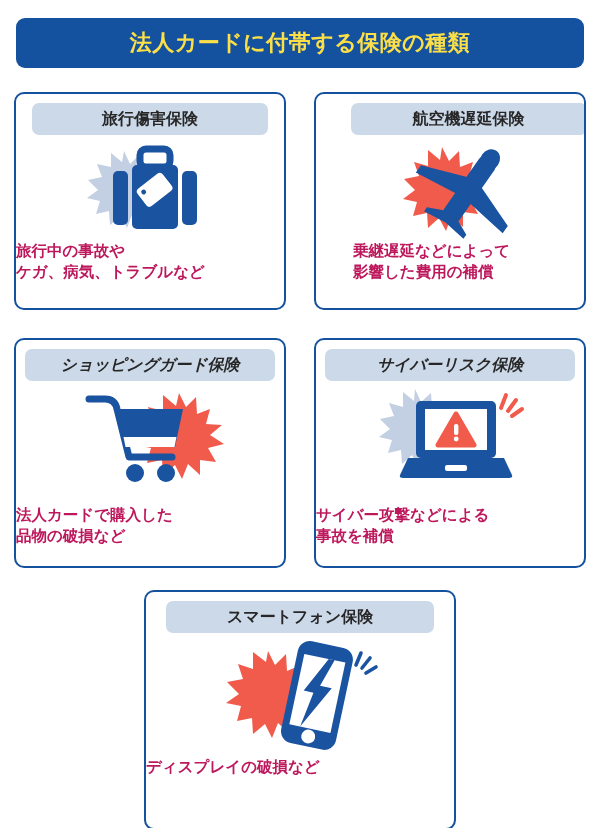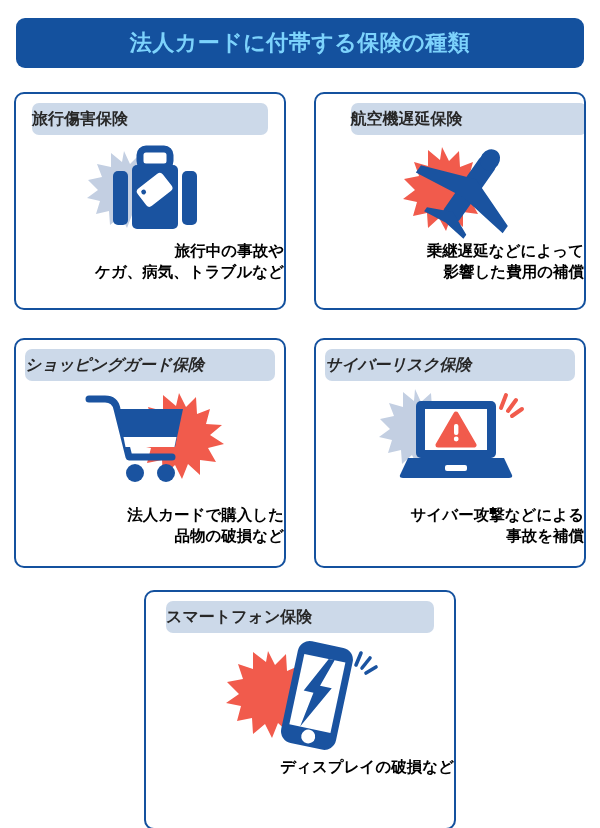--- a/index.html
+++ b/index.html
@@ -11,48 +11,48 @@
   }
   .page{position:relative;width:600px;height:828px;box-sizing:border-box;}
 
   
   .title-bar{
     position:absolute;left:16px;top:18px;width:568px;height:50px;
     background:#14519E;border-radius:9px;
     display:flex;align-items:center;justify-content:center;
   }
   .title-bar .title-text{
-    color:#7dd3fc;font-size:22px;font-weight:bold;letter-spacing:.5px;
+    color:#fde047;font-size:22px;font-weight:bold;letter-spacing:.5px;
     white-space:nowrap;
   }
 
   
   .card{
     position:absolute;box-sizing:border-box;
     border:2px solid #14519E;border-radius:10px;background:#ffffff;
     display:flex;flex-direction:column;align-items:center;
     overflow:hidden;
   }
   .card-header{
     margin-top:9px;
     background:#CCD9E9;border-radius:7px;
-    display:flex;align-items:center;
+    display:flex;align-items:center;justify-content:center;
     height:32px;
   }
   .card-header .hdr-text{
     color:#272727;font-size:16px;font-weight:bold;white-space:nowrap;
   }
   .icon-area{
     flex:0 0 auto;
     display:flex;align-items:center;justify-content:center;
     width:100%;
   }
   .card-body{
-    color:#000000;font-weight:bold;font-size:15.5px;line-height:1.35;
-    text-align:right;white-space:pre-line;width:100%;
+    color:#be185d;font-weight:bold;font-size:15.5px;line-height:1.35;
+    text-align:left;white-space:pre-line;width:100%;
   }
 
   
   #card-travel      {left:14px; top:92px;  width:272px;height:218px;}
   #card-flight      {left:314px;top:92px;  width:272px;height:218px;padding-left:37px;}
   #card-shopping    {left:14px; top:338px; width:272px;height:230px;}
   #card-cyber       {left:314px;top:338px; width:272px;height:230px;}
   #card-smartphone  {left:144px;top:590px; width:312px;height:240px;}
 
   #card-travel .card-header,#card-flight .card-header{width:236px;}

